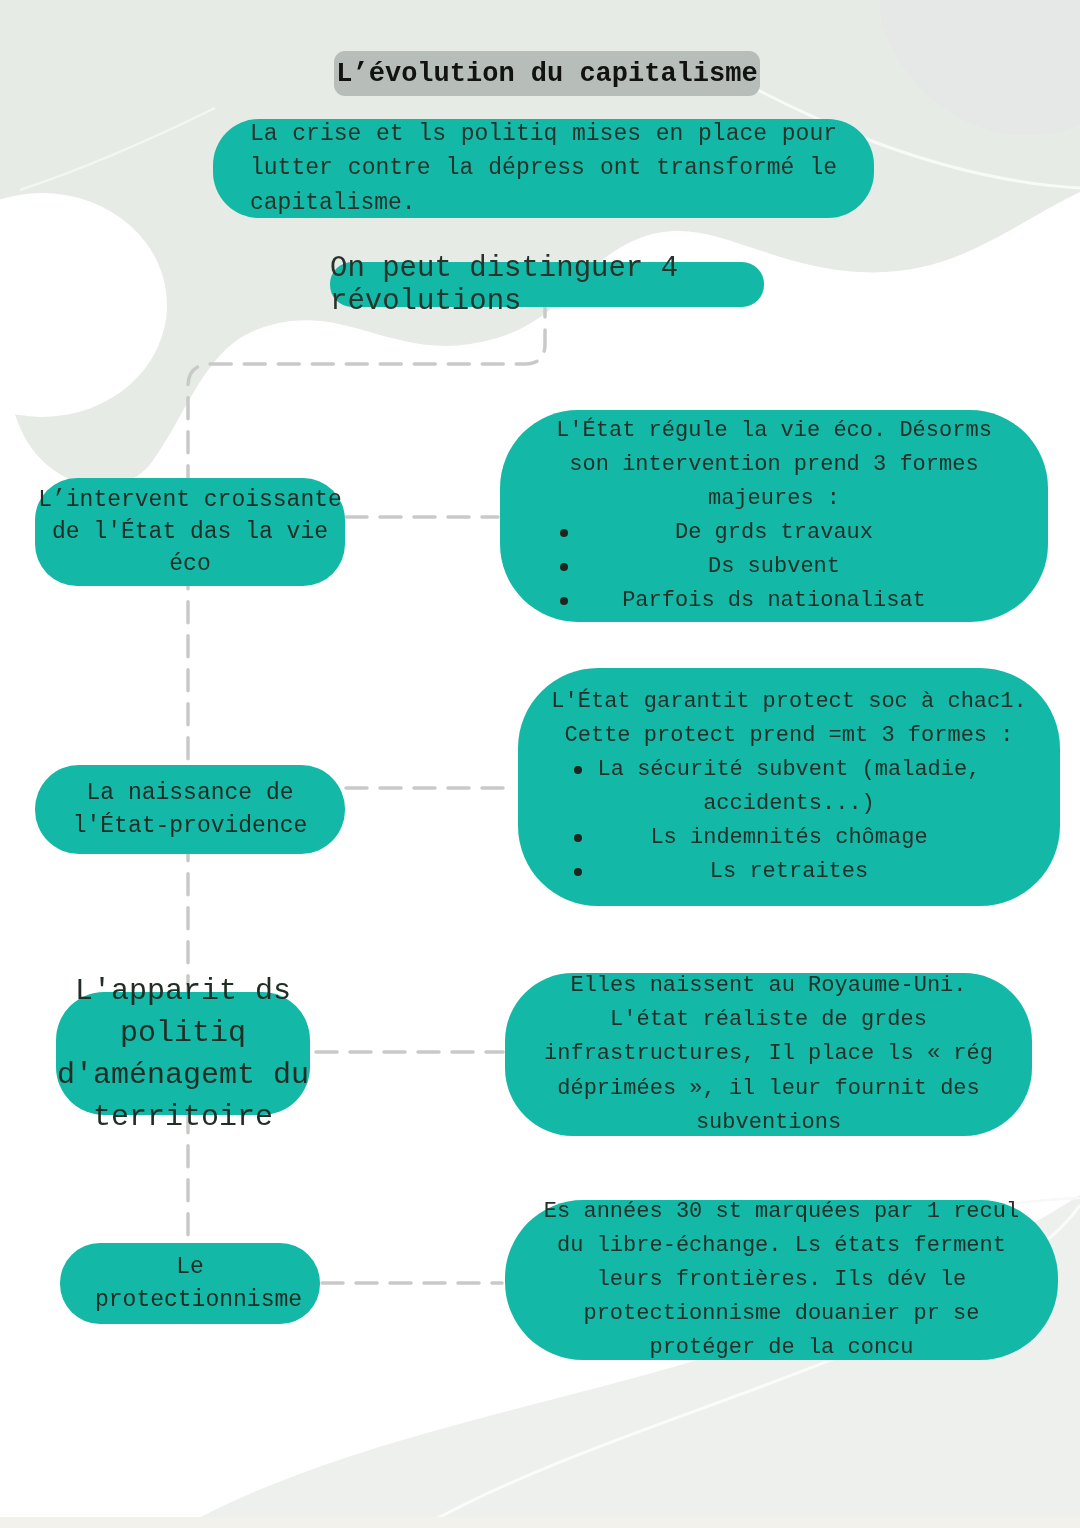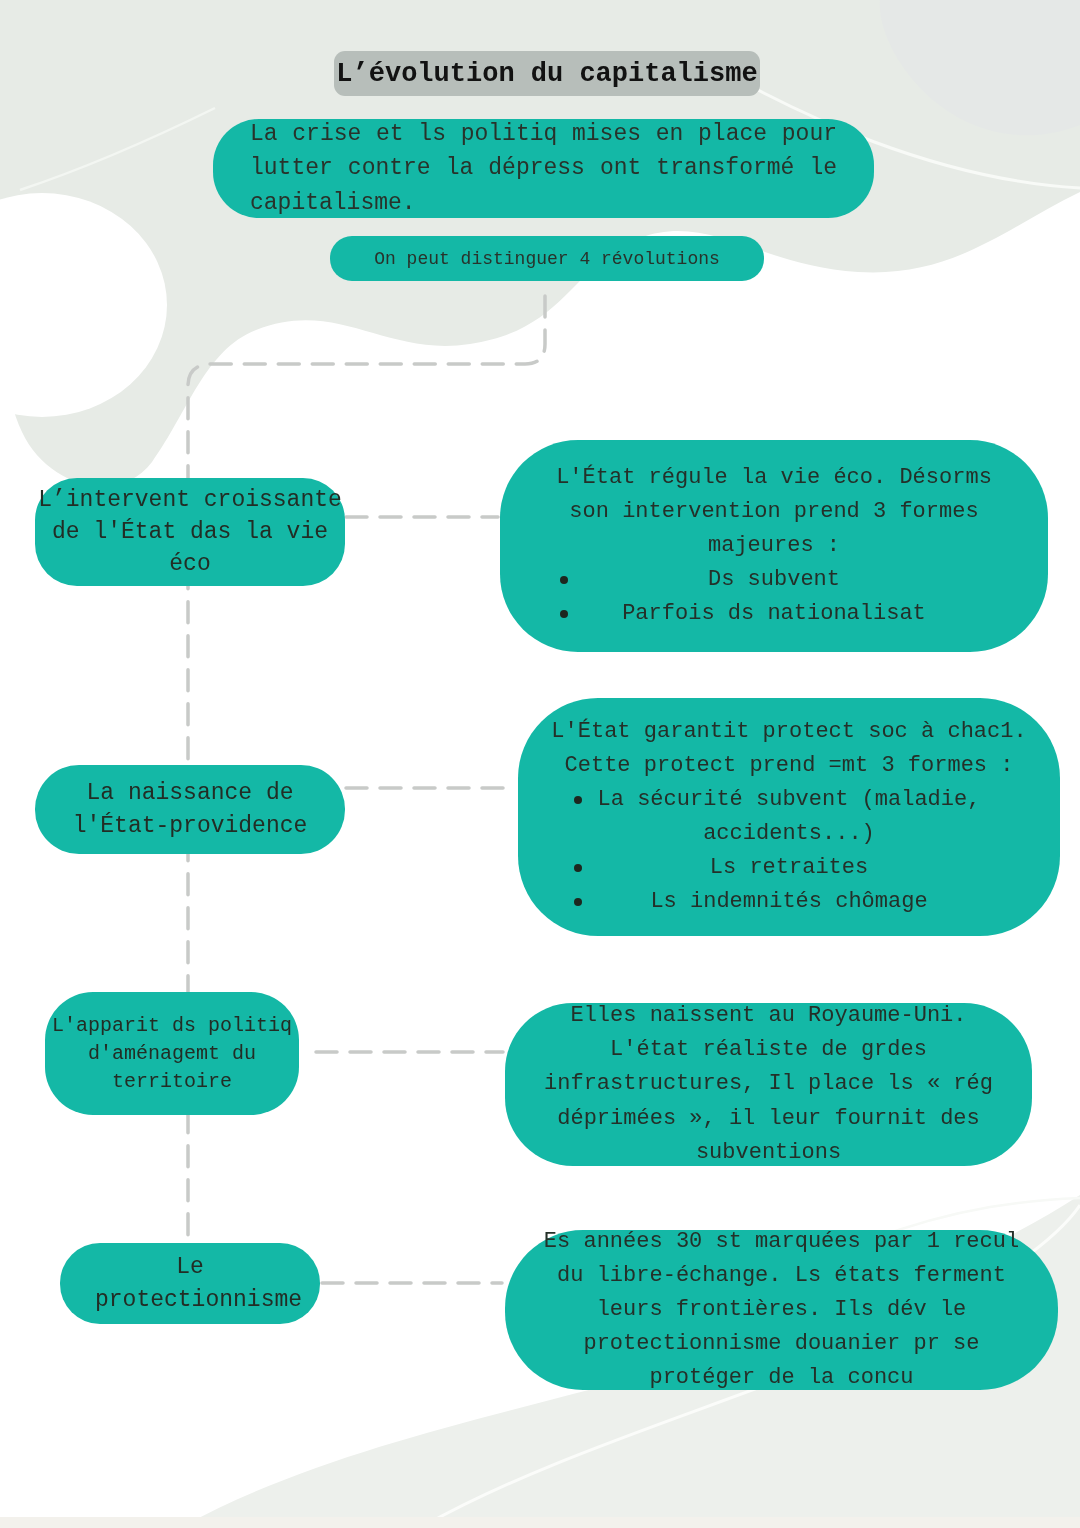--- a/index.html
+++ b/index.html
@@ -16,30 +16,30 @@
   .title-box{
     left:334px;top:51px;width:426px;height:45px;border-radius:11px;
     background:#b7beba;color:#121212;font-size:27px;font-weight:bold;z-index:2;
   }
   .intro-box{
     left:213px;top:119px;width:661px;height:99px;border-radius:46px;
     font-size:23px;line-height:1.5;padding:0 37px;
   }
   .intro-box .jtext{display:block;width:100%;text-align:justify;}
   .subtitle-box{
-    left:330px;top:236px;width:434px;height:45px;border-radius:22px;
-    font-size:18px;
+    left:330px;top:262px;width:434px;height:45px;border-radius:22px;
+    font-size:29px;
   }
   .topic{font-size:23px;line-height:1.4;text-align:center;color:#222d25;}
   .lbox1{left:35px;top:478px;width:310px;height:108px;border-radius:42px;}
   .lbox2{left:35px;top:744px;width:310px;height:89px;border-radius:44px;margin-top:21px;}
-  .lbox3{left:45px;top:992px;width:254px;height:123px;border-radius:48px;font-size:20px;align-items:center;}
+  .lbox3{left:56px;top:992px;width:254px;height:123px;border-radius:48px;font-size:30px;align-items:center;}
   .lbox4{left:60px;top:1243px;width:260px;height:81px;border-radius:40px;}
   .lbox4 .narrow{display:block;max-width:190px;margin:8px auto;text-align:center;}
-  .detail{font-size:22px;line-height:1.55;text-align:center;color:#243029;margin-top:30px;}
+  .detail{font-size:22px;line-height:1.55;text-align:center;color:#243029;}
   .rbox1{left:500px;top:410px;width:548px;height:212px;border-radius:78px;padding:0 30px;}
   .rbox2{left:518px;top:668px;width:542px;height:238px;border-radius:80px;padding:0 26px;}
   .rbox3{left:505px;top:973px;width:527px;height:163px;border-radius:68px;padding:0 24px;}
   .rbox4{left:505px;top:1200px;width:553px;height:160px;border-radius:78px;padding:0 26px;}
   .detail p{margin:0;width:100%;}
   .bullets{width:100%;margin:0;padding:0;list-style:none;}
   .bullet-row{position:relative;width:100%;}
   .bullet-row .dot{
     position:absolute;left:30px;top:13px;width:8px;height:8px;border-radius:50%;
     background:#1d271f;
@@ -88,20 +88,24 @@
   </div>
 
   <div class="node lbox1 topic">
     <span>L’intervent croissante de l'État das la vie éco</span>
   </div>
   <div class="node rbox1 detail">
     <p>L'État régule la vie éco. Désorms son intervention prend 3 formes majeures :</p>
     <div class="bullets">
       <div class="bullet-row">
         <span class="dot"></span>
+        <span class="btxt">De grds travaux</span>
+      </div>
+      <div class="bullet-row">
+        <span class="dot"></span>
         <span class="btxt">Ds subvent</span>
       </div>
       <div class="bullet-row">
         <span class="dot"></span>
         <span class="btxt">Parfois ds nationalisat</span>
       </div>
     </div>
   </div>
 
   <div class="node lbox2 topic">
@@ -109,25 +113,25 @@
   </div>
   <div class="node rbox2 detail">
     <p>L'État garantit protect soc à chac1. Cette protect prend =mt 3 formes :</p>
     <div class="bullets">
       <div class="bullet-row">
         <span class="dot"></span>
         <span class="btxt">La sécurité subvent (maladie, accidents...)</span>
       </div>
       <div class="bullet-row">
         <span class="dot"></span>
-        <span class="btxt">Ls retraites</span>
+        <span class="btxt">Ls indemnités chômage</span>
       </div>
       <div class="bullet-row">
         <span class="dot"></span>
-        <span class="btxt">Ls indemnités chômage</span>
+        <span class="btxt">Ls retraites</span>
       </div>
     </div>
   </div>
 
   <div class="node lbox3 topic">
     <span>L'apparit ds politiq d'aménagemt du territoire</span>
   </div>
   <div class="node rbox3 detail">
     <p>Elles naissent au Royaume-Uni. L'état réaliste de grdes infrastructures, Il place ls « rég déprimées », il leur fournit des subventions</p>
   </div>

